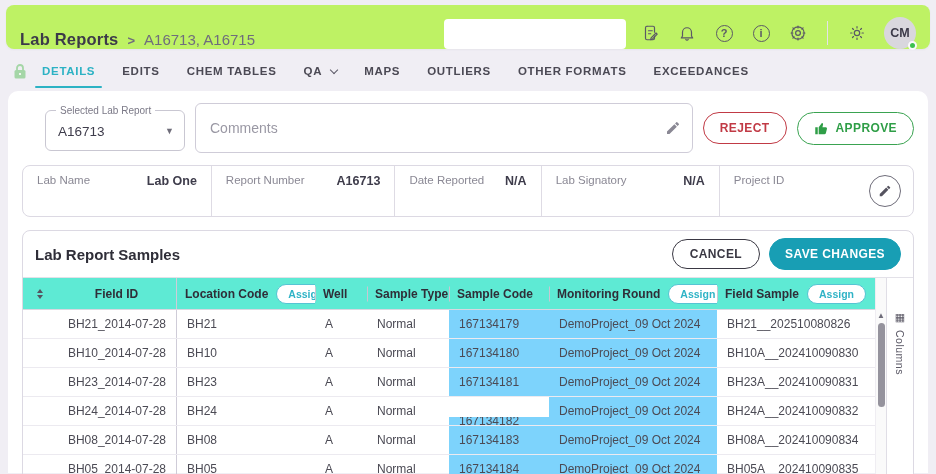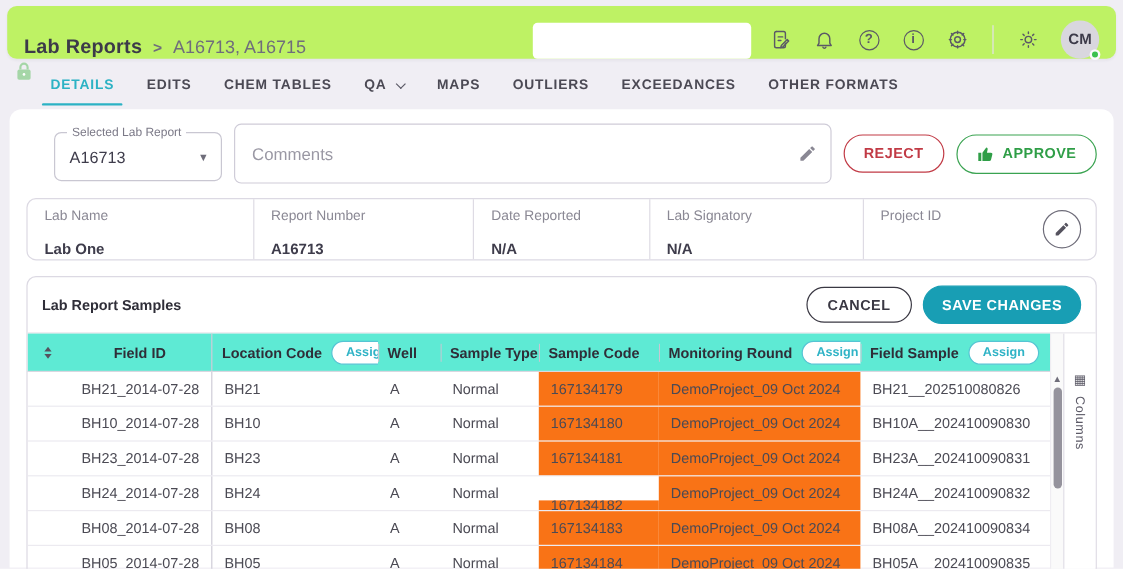--- a/index.html
+++ b/index.html
@@ -24,21 +24,21 @@
   .circle-letter { width: 17px; height: 17px; border: 1.6px solid #5b5966; border-radius: 50%;
     display: flex; align-items: center; justify-content: center; font-size: 11px; font-weight: 600; color: #5b5966; }
   .hdr-divider { width: 1px; height: 24px; background: #e4e2e9; margin: 0 2px; }
   .avatar { position: relative; width: 32px; height: 32px; border-radius: 50%; background: #d9d7de;
     display: flex; align-items: center; justify-content: center; font-size: 12.5px; font-weight: 600;
     color: #3c3a49; cursor: pointer; }
   .status-dot { position: absolute; right: -1px; bottom: -1px; width: 9px; height: 9px;
     background: #3cc14e; border: 2px solid #fbfafc; border-radius: 50%; }
 
   
-  .tab-row { display: flex; align-items: flex-start; height: 40px; padding: 0 0 0 12px; margin-top: 2px; }
+  .tab-row { display: flex; align-items: center; height: 40px; padding: 0 0 0 12px; margin-top: 2px; }
   .lock-icon { margin-right: 14px; display: flex; }
   .tab-bar { display: flex; align-items: center; gap: 27px; height: 100%; }
   .tab { position: relative; height: 100%; display: flex; align-items: center; font-size: 11.5px;
     font-weight: 700; letter-spacing: .7px; color: #4b4954; cursor: pointer; white-space: nowrap; }
   .tab.active { color: #2cb2c4; }
   .tab.active::after { content: ""; position: absolute; left: -7px; right: -7px; bottom: 3px;
     height: 2.5px; background: #2cb2c4; border-radius: 2px; }
   .chev { width: 6px; height: 6px; border-right: 1.6px solid #5b5966; border-bottom: 1.6px solid #5b5966;
     transform: rotate(45deg); margin-left: 9px; margin-top: -3px; }
 
@@ -62,34 +62,34 @@
   .pencil-in-input { position: absolute; right: 12px; top: 50%; transform: translateY(-50%); display: flex; }
   .pill-btn { border-radius: 18px; font-size: 12px; font-weight: 700; letter-spacing: .4px;
     padding: 8px 16px; background: #fff; cursor: pointer; display: flex; align-items: center; gap: 7px;
     font-family: "Liberation Sans", sans-serif; white-space: nowrap; }
   .reject-btn { border: 1.5px solid #c13a45; color: #c13a45; }
   .approve-btn { border: 1.5px solid #3aa351; color: #2f9e47; }
 
   
   .info-bar { margin-top: 12px; border: 1px solid #dcd9e3; border-radius: 8px; display: flex;
     height: 52px; align-items: stretch; }
-  .info-cell { padding: 8px 14px; display: flex; flex-direction: column; justify-content: space-between;
+  .info-cell { padding: 8px 14px; display: flex; flex-direction: row; justify-content: space-between;
     gap: 15px; border-right: 1px solid #dedbe4; }
   .info-cell:last-child { border-right: none; position: relative; }
   .info-label { font-size: 11.5px; color: #8a8894; }
   .info-value { font-size: 12.5px; color: #3e3c4b; font-weight: 600; }
   .edit-circle { position: absolute; right: 12px; top: 50%; transform: translateY(-50%);
     width: 32px; height: 32px; border: 1px solid #6f6d7a; border-radius: 50%; background: #fff;
     display: flex; align-items: center; justify-content: center; cursor: pointer; }
 
   
   .samples-panel { margin-top: 13px; border: 1px solid #dcd9e3; border-radius: 8px 8px 0 0;
     height: 256px; overflow: hidden; display: flex; flex-direction: column; }
   .panel-header { display: flex; align-items: center; padding: 7px 12px; }
-  .panel-title { font-size: 12px; font-weight: 700; color: #2f2e38; }
+  .panel-title { font-size: 15px; font-weight: 700; color: #2f2e38; }
   .panel-header .spacer { flex: 1; }
   .cancel-btn { border: 1px solid #3a3843; color: #3a3843; padding: 7px 17px; margin-right: 9px; }
   .save-btn { background: #189eb4; border: 1.5px solid #189eb4; color: #ffffff; padding: 8px 15px; }
 
   .grid-area { display: flex; flex: 1; border-top: 1px solid #e3e1e8; min-height: 0; }
   .grid-table { display: flex; flex-direction: column; min-width: 0; }
   .grid-hrow { display: flex; height: 32px; align-items: center; background: #5eead4;
     border-bottom: 1px solid #d9d7e0; flex: none; }
   .hcell { display: flex; align-items: center; height: 100%; font-size: 12px; font-weight: 700;
     color: #2f2e38; padding: 0 8px; position: relative; white-space: nowrap; overflow: hidden; }
@@ -97,21 +97,21 @@
   .hcell.sep::before { content: ""; position: absolute; left: 0; top: 50%; transform: translateY(-50%);
     width: 1px; height: 15px; background: #c9c7d2; }
   .big-div { border-right: 1px solid #cfccd8 !important; }
   .assign-chip { border: 1px solid #56c4d3; color: #2fb3c6; font-size: 10.5px; font-weight: 600;
     border-radius: 11px; padding: 3px 11px; margin-left: 8px; background: #fff; cursor: pointer; }
   .grid-body { flex: 1; overflow: hidden; }
   .grid-row { display: flex; height: 29px; align-items: stretch; border-bottom: 1px solid #eceaf0; }
   .cell { display: flex; align-items: center; font-size: 12px; color: #4b4a54; padding: 0 10px;
     white-space: nowrap; overflow: hidden; }
   .cell.right { justify-content: flex-end; }
-  .cell.grey { background: #f97316; }
+  .cell.grey { background: #7dd3fc; }
   .sort-icon { display: flex; flex-direction: column; gap: 2px; align-items: center; margin: 0 auto; cursor: pointer; }
   .sort-icon i { display: block; width: 0; height: 0; border-left: 3.5px solid transparent; border-right: 3.5px solid transparent; }
   .sort-icon .up { border-bottom: 4px solid #55535f; }
   .sort-icon .down { border-top: 4px solid #55535f; }
 
   
   .vscroll { width: 11px; flex: none; display: flex; flex-direction: column; align-items: center;
     padding-top: 34px; background: #fafafa; border-left: 1px solid #efedf2; }
   .scroll-up { font-size: 8px; color: #6f6d7a; line-height: 8px; cursor: pointer; }
   .scroll-thumb { width: 7px; height: 84px; background: #95939d; border-radius: 4px; margin-top: 3px; cursor: pointer; }
@@ -195,24 +195,24 @@
         <span>QA</span>
         <span class="chev"></span>
       </div>
       <div class="tab">
         <span>MAPS</span>
       </div>
       <div class="tab">
         <span>OUTLIERS</span>
       </div>
       <div class="tab">
+        <span>OTHER FORMATS</span>
+      </div>
+      <div class="tab">
         <span>EXCEEDANCES</span>
-      </div>
-      <div class="tab">
-        <span>OTHER FORMATS</span>
       </div>
     </div>
 </div>
 
 <div class="main-card">
 
   <div class="form-row">
     <fieldset class="report-select">
       <legend>Selected Lab Report</legend>
       <span class="val">A16713</span>

